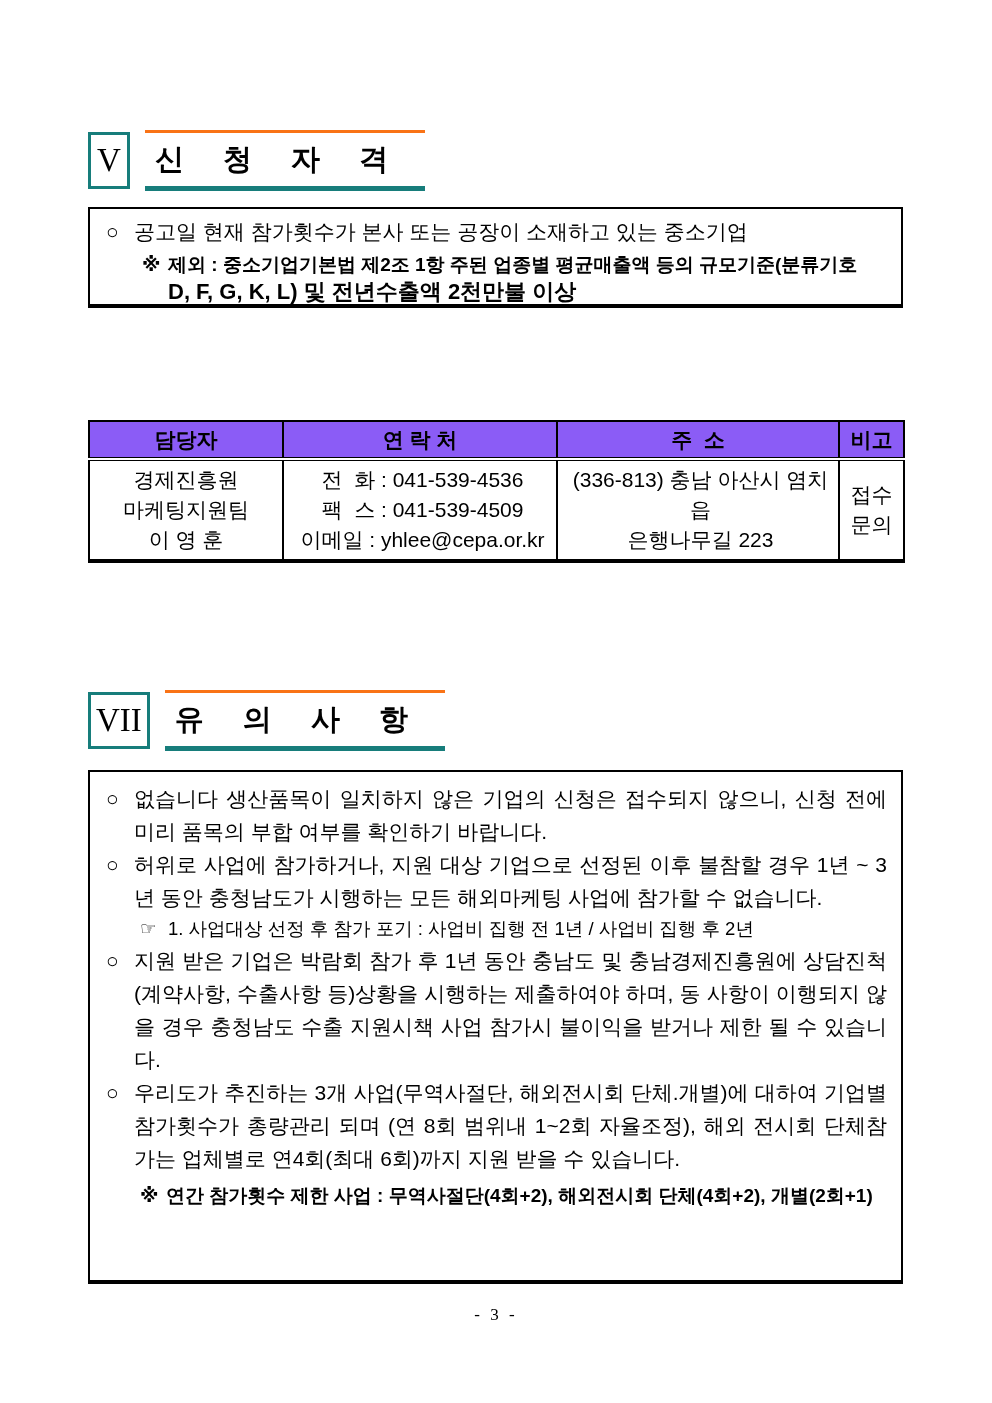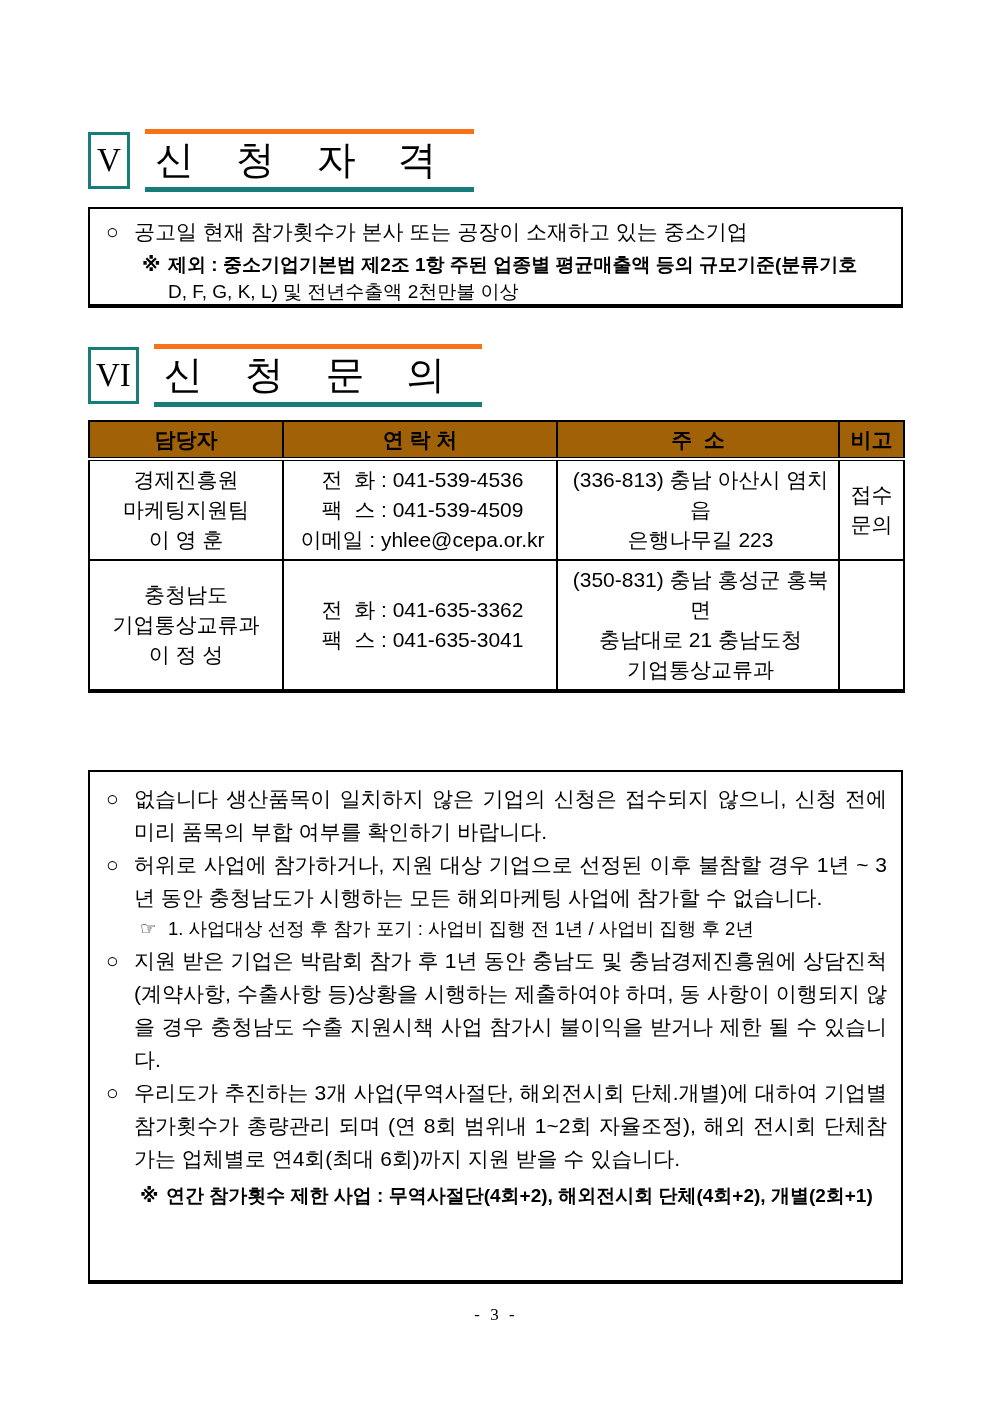--- a/index.html
+++ b/index.html
@@ -32,25 +32,25 @@
     align-items: center;
     justify-content: center;
     font-family: "Liberation Serif", "DejaVu Serif", serif;
     font-size: 33px;
     color: #000;
     padding: 0 5px;
     background: #fff;
   }
   .section-title {
     margin-left: 15px;
-    border-top: 5px solid #f97316;
+    border-top: 3px solid #f97316;
     border-bottom: 5px solid #177d7b;
     padding: 3px 26px 4px 10px;
-    font-size: 39px;
-    font-weight: 400;
+    font-size: 29px;
+    font-weight: 700;
     letter-spacing: 11px;
     word-spacing: 9px;
     white-space: pre-wrap;
     line-height: 46px;
   }
 
   
   .content-box {
     position: absolute;
     left: 88px;
@@ -68,40 +68,40 @@
     flex: none;
     width: 32px;
     padding-left: 4px;
     white-space: pre;
   }
   .text-col { flex: 1; }
 
   .v-main { font-size: 21px; line-height: 31px; }
   .v-sub  { font-size: 19px; line-height: 27px; font-weight: bold; margin-left: 36px; margin-top: 4px; }
   .v-sub .marker-col { width: 30px; }
-  .v-sub2 { font-size: 19px; line-height: 27px; font-weight: normal; margin-left: 66px; }
+  .v-sub2 { font-size: 22px; line-height: 27px; font-weight: bold; margin-left: 66px; }
 
   
   .contact-table {
     position: absolute;
     top: 420px;
     left: 88px;
     width: 815px;
     border-collapse: collapse;
     table-layout: fixed;
   }
   .contact-table th, .contact-table td {
     border: 2px solid #000;
     font-size: 21px;
     vertical-align: middle;
     overflow: hidden;
   }
   .contact-table { border: 2px solid #000; border-bottom: 4px solid #000; }
   .contact-table th {
-    background: #a16207;
+    background: #8b5cf6;
     font-weight: bold;
     height: 38px;
     text-align: center;
     border-bottom: 4px double #000;
     white-space: pre-wrap;
   }
   .contact-table td { padding: 4px 0; }
   .row-1 td { height: 98px; }
   .row-2 td { height: 94px; }
   .cell-line { line-height: 30px; white-space: pre-wrap; }
@@ -159,26 +159,20 @@
     </div>
     <div class="line-row v-sub">
       <span class="marker-col">※</span>
       <span class="text-col">제외 : 중소기업기본법 제2조 1항 주된 업종별 평균매출액 등의 규모기준(분류기호</span>
     </div>
     <div class="line-row v-sub2">
       <span class="text-col">D, F, G, K, L) 및 전년수출액 2천만불 이상</span>
     </div>
   </div>
 
-  <div class="section-header" style="top:343px">
-    <div class="numeral-box">
-      <span>VI</span>
-    </div>
-    <div class="section-title">신 청 문 의</div>
-  </div>
 
   <table class="contact-table">
     <colgroup>
       <col class="col-contact">
         <col class="col-phone">
         <col class="col-address">
         <col class="col-note">
     </colgroup>
     <thead>
       <tr>
@@ -202,40 +196,29 @@
         </td>
         <td class="cell-left">
           <div class="cell-line">(336-813) 충남 아산시 염치읍</div>
           <div class="cell-line">은행나무길 223</div>
         </td>
         <td class="cell-center">
           <div class="cell-line">접수</div>
           <div class="cell-line">문의</div>
         </td>
       </tr>
-      <tr class="row-2">
-        <td class="cell-center">
-          <div class="cell-line">충청남도</div>
-          <div class="cell-line">기업통상교류과</div>
-          <div class="cell-line">이 정 성</div>
-        </td>
-        <td class="cell-left">
-          <div class="cell-line">전  화 : 041-635-3362</div>
-          <div class="cell-line">팩  스 : 041-635-3041</div>
-        </td>
-        <td class="cell-left">
-          <div class="cell-line">(350-831) 충남 홍성군 홍북면</div>
-          <div class="cell-line">충남대로 21 충남도청</div>
-          <div class="cell-line">기업통상교류과</div>
-        </td>
-        <td class="cell-center"></td>
-      </tr>
     </tbody>
   </table>
 
+  <div class="section-header" style="top:688px">
+    <div class="numeral-box">
+      <span>VII</span>
+    </div>
+    <div class="section-title">유 의 사 항</div>
+  </div>
 
   <div class="content-box box-vii">
 
     <div class="vii-item vii-main">
       <span class="marker-col">○</span>
       <span class="text-col">없습니다 생산품목이 일치하지 않은 기업의 신청은 접수되지 않으니, 신청 전에 미리 품목의 부합 여부를 확인하기 바랍니다.</span>
     </div>
 
     <div class="vii-item vii-main">
       <span class="marker-col">○</span>

